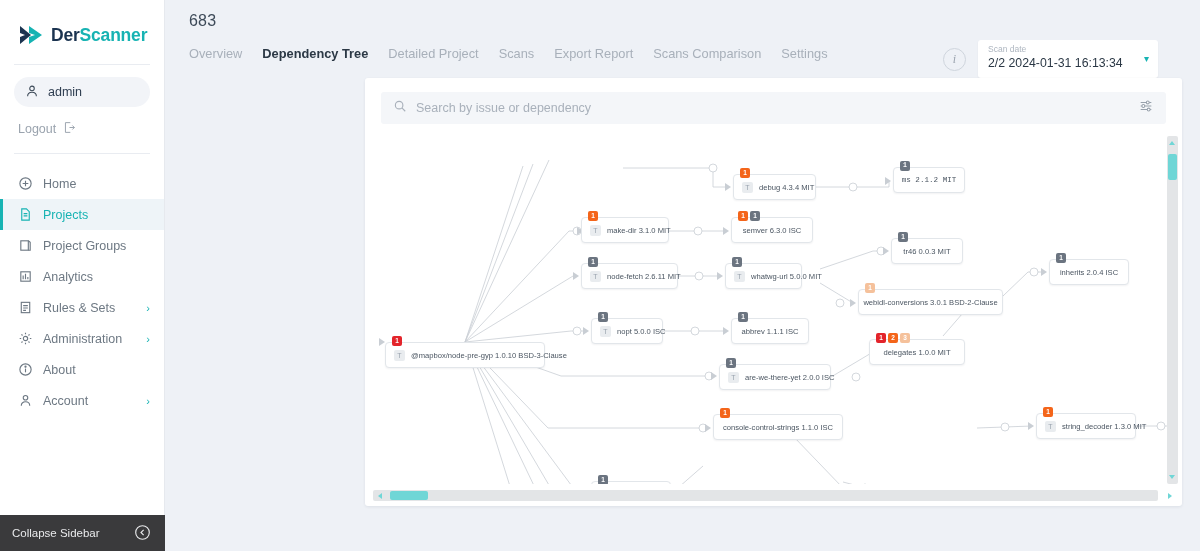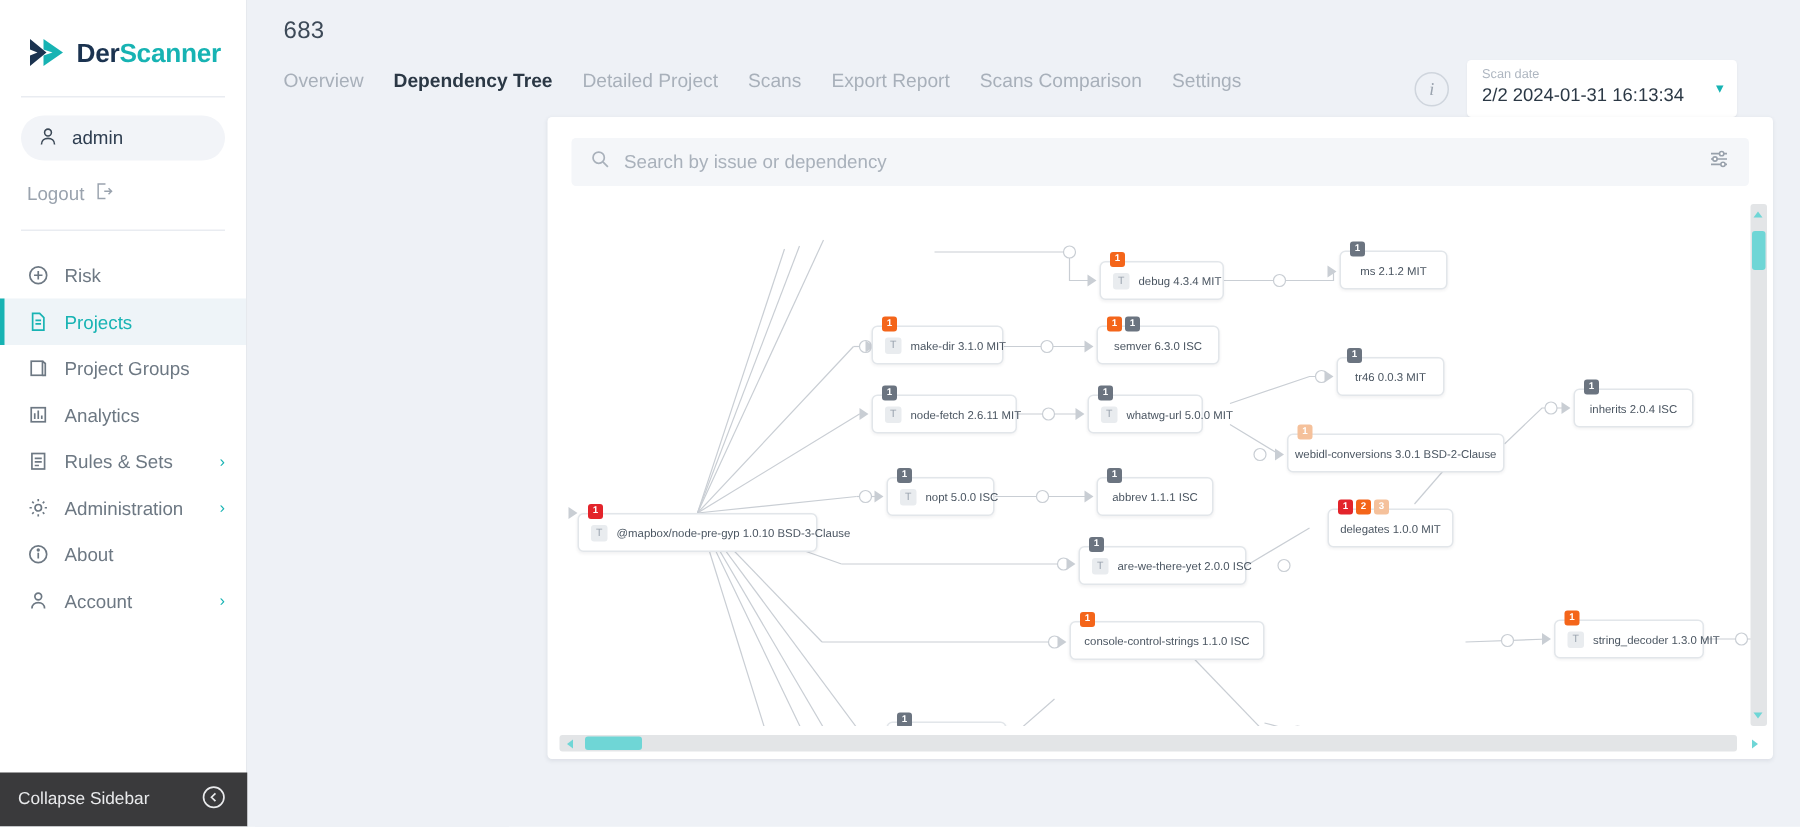--- a/index.html
+++ b/index.html
@@ -220,21 +220,21 @@
     <div class="sep"></div>
 
     <div class="nav">
       <div class="nav-item">
         <span class="nav-ico">
           <svg width="15" height="15" viewBox="0 0 16 16" fill="none" stroke="#6d7883" stroke-width="1.2">
             <circle cx="8" cy="8" r="6"></circle>
               <path d="M8 5v6M5 8h6"></path>
           </svg>
         </span>
-        <span>Risk</span>
+        <span>Home</span>
       </div>
 
       <div class="nav-item active">
         <span class="nav-ico">
           <svg width="15" height="15" viewBox="0 0 16 16" fill="none" stroke="#17b3b3" stroke-width="1.2">
             <path d="M4 2h5l3 3v9H4z"></path>
               <path d="M6 7h4M6 9.5h4"></path>
           </svg>
         </span>
         <span>Projects</span>
@@ -452,21 +452,21 @@
               <span class="tico">T</span>
               <span>@mapbox/node-pre-gyp 1.0.10 BSD-3-Clause</span>
             </div>
             <div class="node" style="left: 360px; top: 38px; width: 83px;">
               <div class="badges">
                 <span class="badge b-orange">1</span>
               </div>
               <span class="tico">T</span>
               <span>debug 4.3.4 MIT</span>
             </div>
-            <div class="node" style="left: 520px; top: 31px; width: 72px; justify-content: center;">
+            <div class="node" style="left: 520px; top: 31px; width: 72px; justify-content: center; font-family: Liberation Mono, monospace;">
               <div class="badges">
                 <span class="badge b-gray">1</span>
               </div>
               <span>ms 2.1.2 MIT</span>
             </div>
             <div class="node" style="left: 208px; top: 81px; width: 88px;">
               <div class="badges">
                 <span class="badge b-orange">1</span>
               </div>
               <span class="tico">T</span>
@@ -517,21 +517,21 @@
               </div>
               <span class="tico">T</span>
               <span>nopt 5.0.0 ISC</span>
             </div>
             <div class="node" style="left: 358px; top: 182px; width: 78px; justify-content: center;">
               <div class="badges">
                 <span class="badge b-gray">1</span>
               </div>
               <span>abbrev 1.1.1 ISC</span>
             </div>
-            <div class="node" style="left: 512px; top: 203px; width: 84px; justify-content: center;">
+            <div class="node" style="left: 496px; top: 203px; width: 96px; justify-content: center;">
               <div class="badges">
                 <span class="badge b-red">1</span>
                 <span class="badge b-orange">2</span>
                 <span class="badge b-peach">3</span>
               </div>
               <span>delegates 1.0.0 MIT</span>
             </div>
             <div class="node" style="left: 346px; top: 228px; width: 112px;">
               <div class="badges">
                 <span class="badge b-gray">1</span>

